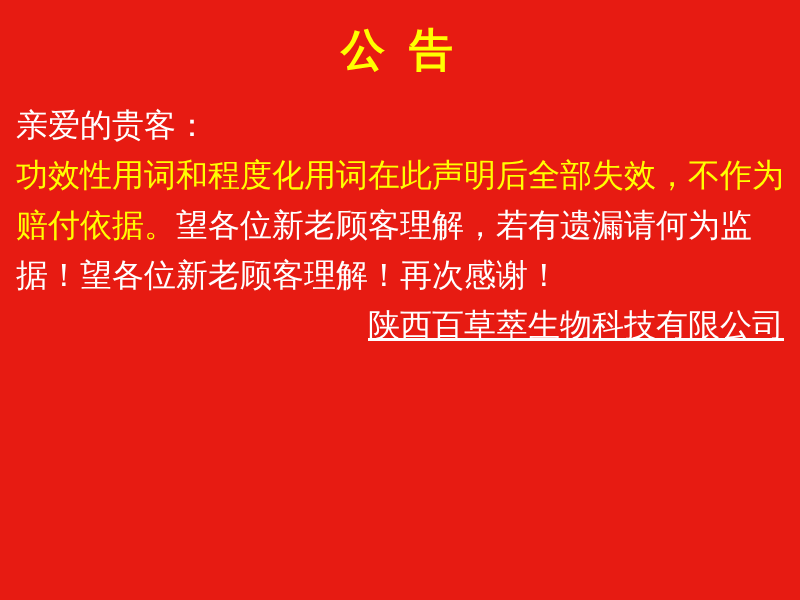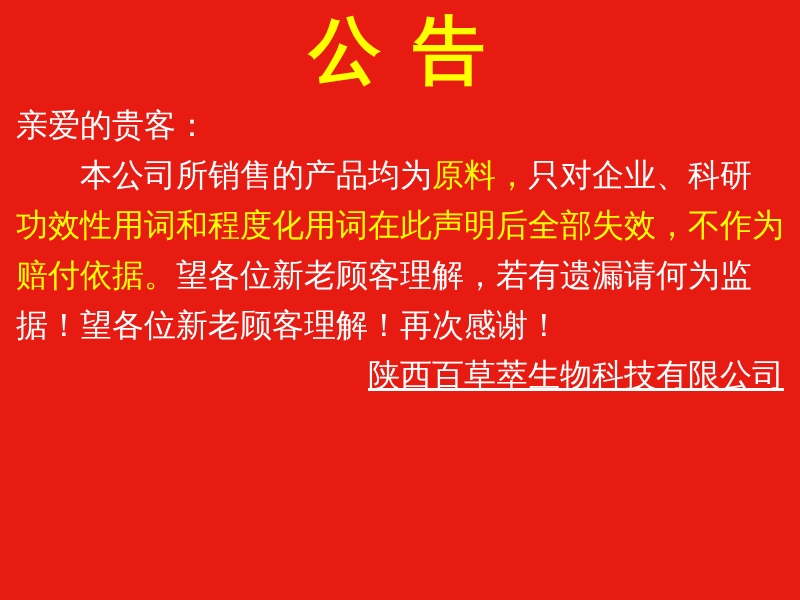--- a/index.html
+++ b/index.html
@@ -14,21 +14,21 @@
     height: 600px;
     background: var(--bg);
     overflow: hidden;
     font-family: "Liberation Sans", "DejaVu Sans", sans-serif;
   }
   .title {
     height: 100px;
     line-height: 100px;
     text-align: center;
     color: var(--yellow);
-    font-size: 72px;
+    font-size: 44px;
     font-weight: bold;
     letter-spacing: 6px;
     white-space: nowrap;
   }
   .body {
     padding: 0 16px;
     color: var(--white);
     font-size: 32px;
     line-height: 50px;
   }
@@ -49,21 +49,20 @@
 <body>
 
 <div class="poster">
 
   <div class="title">公 告</div>
 
   <div class="body">
 
     <div class="line"><span>亲爱的贵客：</span></div>
 
-    <div class="line indent"><span>本公司所销售的产品均为</span><span class="yellow">原料，</span><span>只对企业、科研</span></div>
 
 
 
 
     <div class="line"><span class="yellow">功效性用词和程度化用词在此声明后全部失效，不作为</span></div>
 
     <div class="line"><span class="yellow">赔付依据。</span><span>望各位新老顾客理解，若有遗漏请何为监</span></div>
 
 
     <div class="line"><span>据！望各位新老顾客理解！再次感谢！</span></div>

